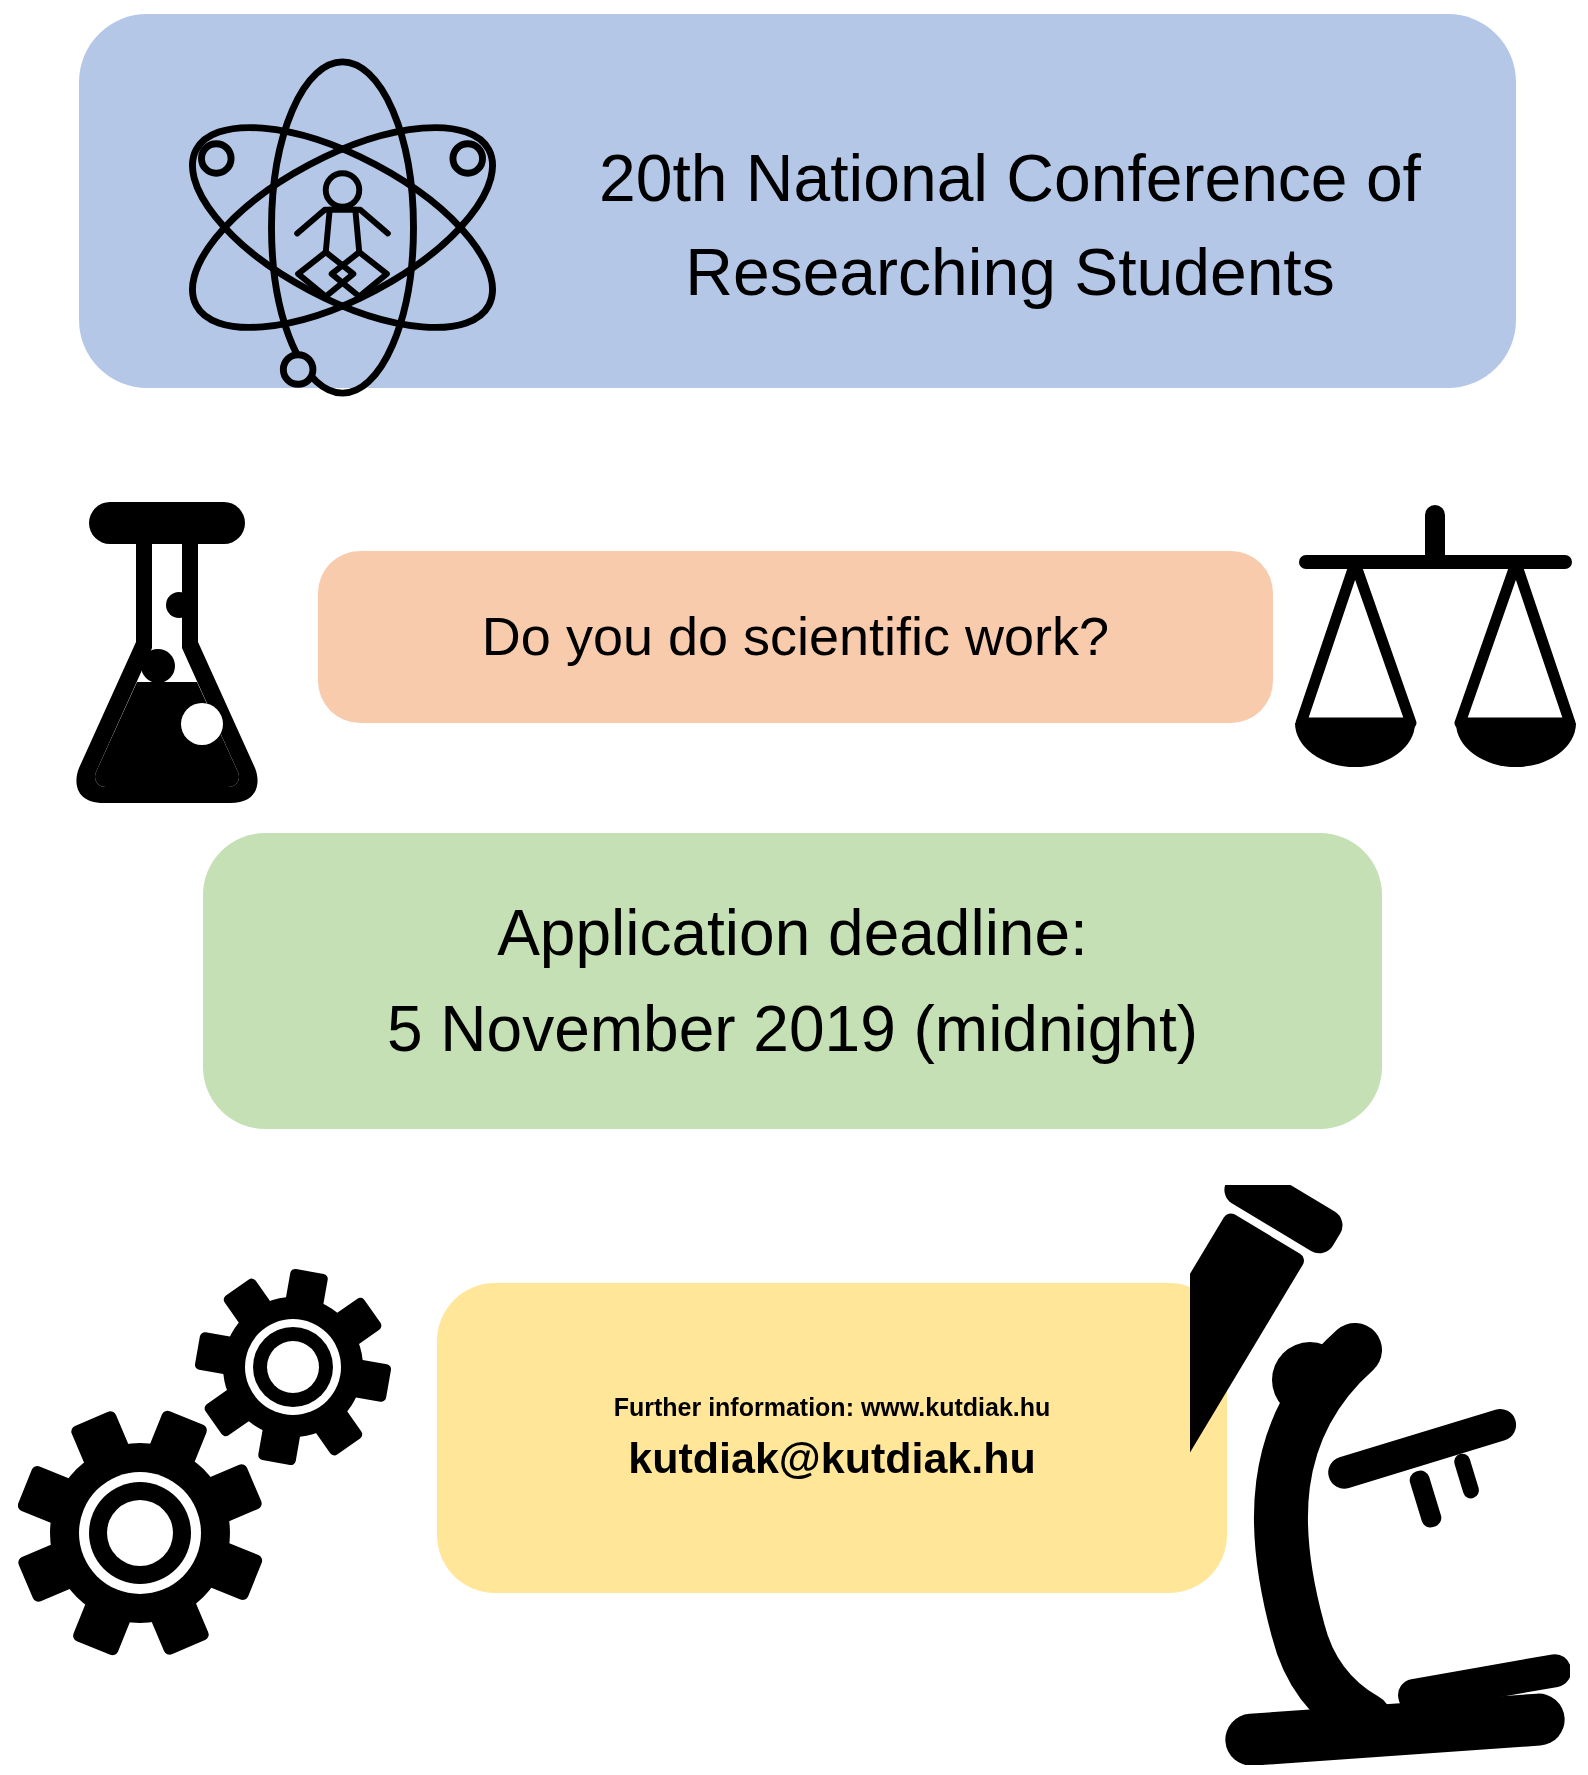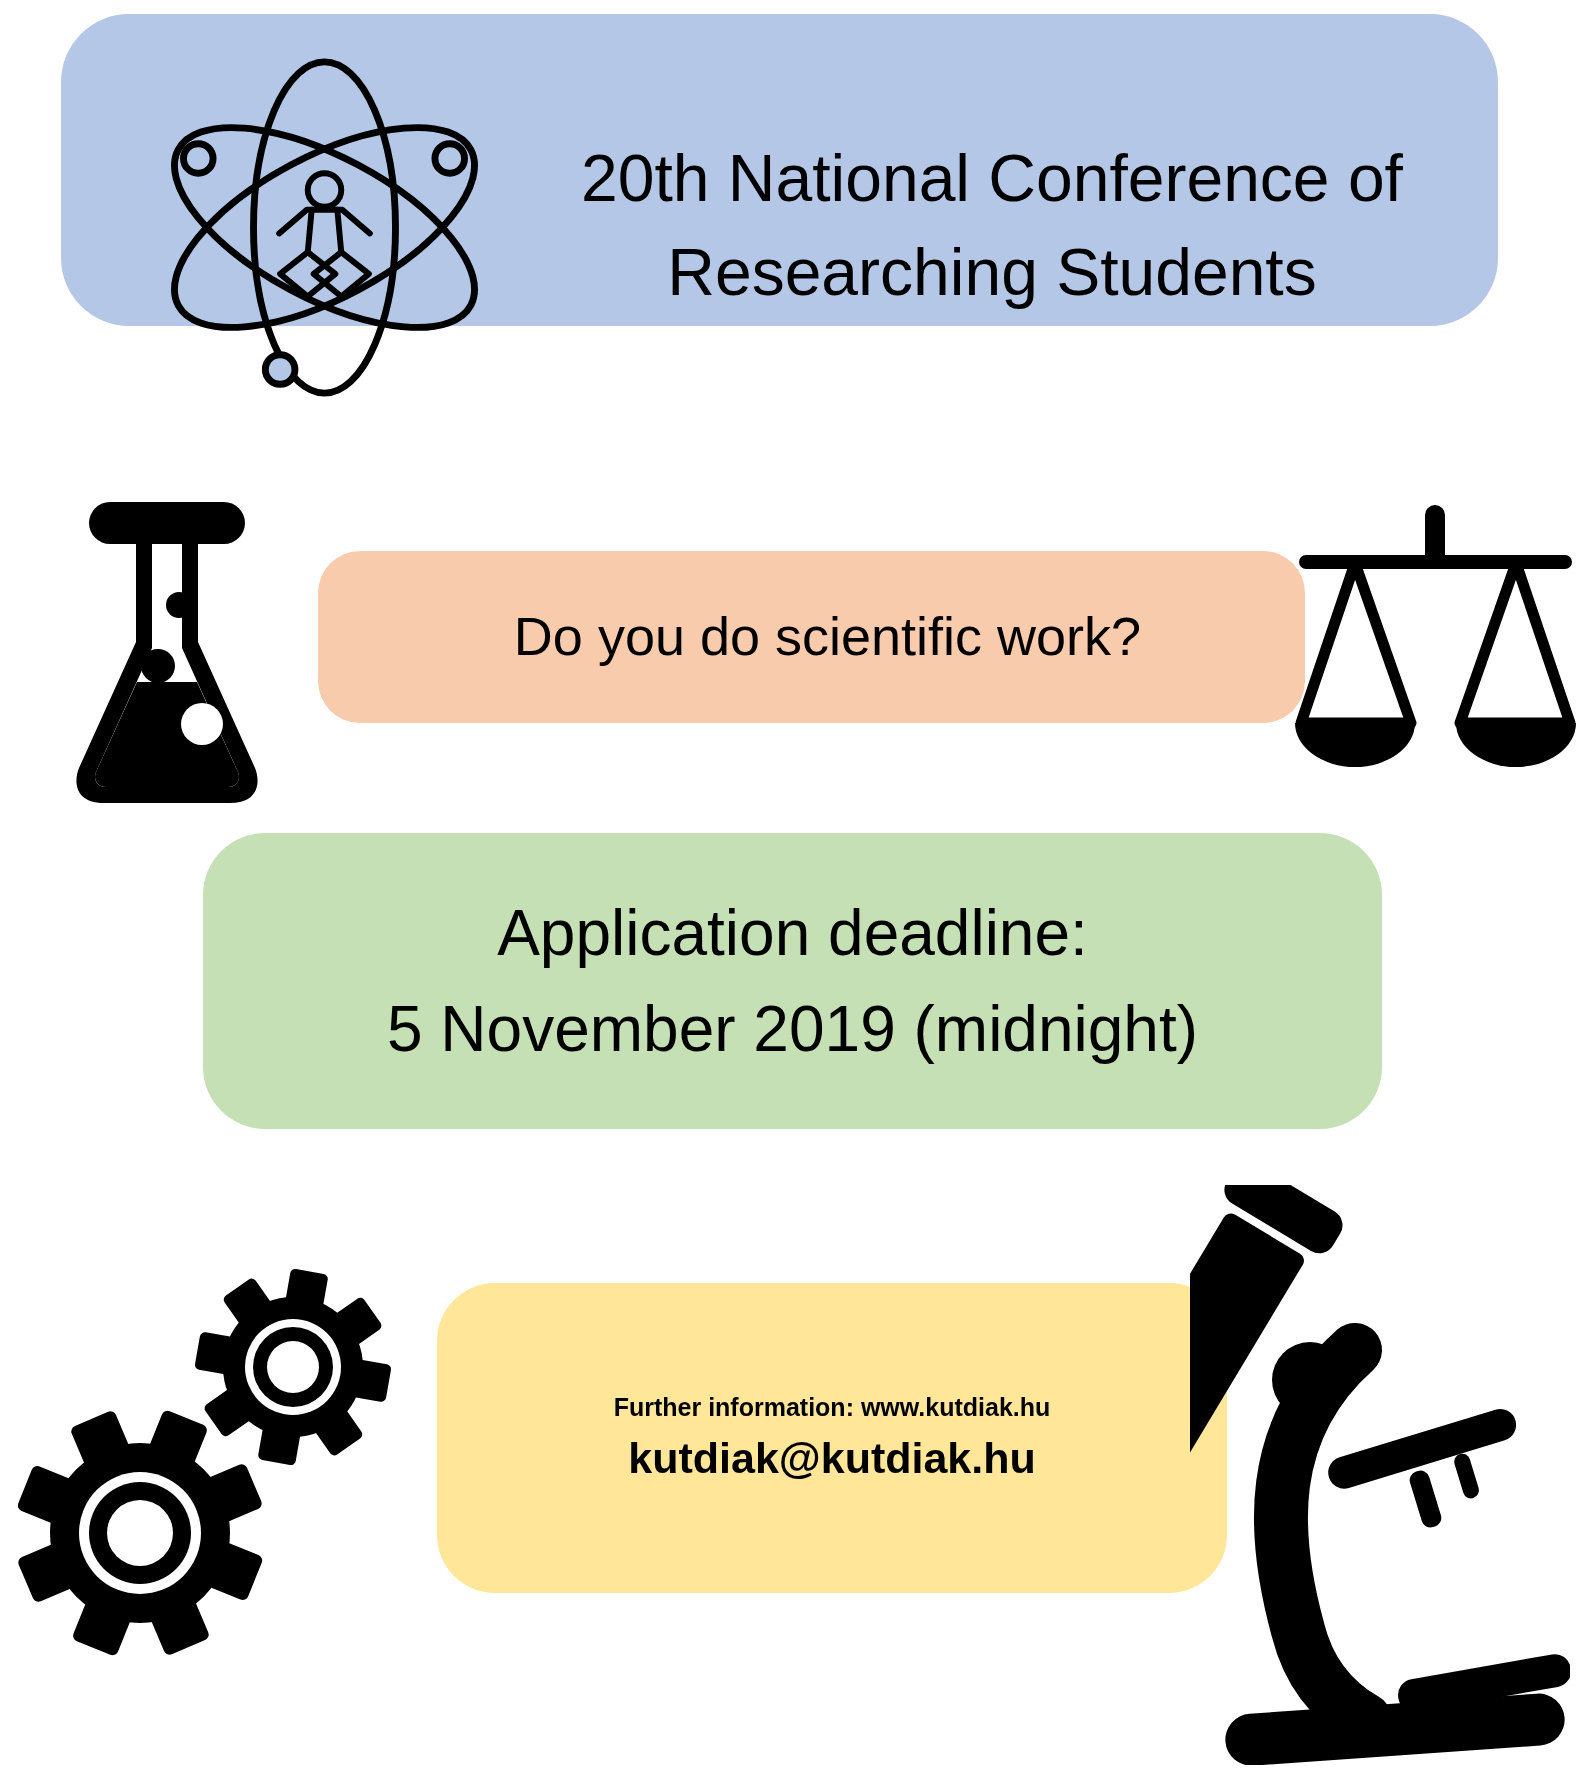--- a/index.html
+++ b/index.html
@@ -4,23 +4,23 @@
 <style>
   html,body { margin:0; padding:0; background:#fff; }
   .poster {
     position:relative; width:1588px; height:1775px; background:#fff; overflow:hidden;
     font-family:"Liberation Sans", sans-serif; color:#000;
   }
   .card {
     position:absolute; display:flex; flex-direction:column;
     align-items:center; justify-content:center; text-align:center;
   }
-  .card-blue   { left:61px;  top:14px;   width:1437px; height:312px; border-radius:68px; background:var(--blue,#B4C7E7); }
+  .card-blue   { left:79px;  top:14px;   width:1437px; height:374px; border-radius:68px; background:var(--blue,#B4C7E7); }
   .card-orange { left:318px; top:551px;  width:955px;  height:172px; border-radius:42px; background:var(--orange,#F8CBAD);
-                 font-size:54px; line-height:1.28;padding-left:32px; }
+                 font-size:54px; line-height:1.28; }
   .card-green  { left:203px; top:833px;  width:1179px; height:296px; border-radius:62px; background:var(--green,#C5E0B4);
                  font-size:64px; line-height:1.5; }
   .card-yellow { left:437px; top:1283px; width:790px;  height:310px; border-radius:58px; background:var(--yellow,#FFE699); }
 
   .title-block {
     position:absolute; left:441px; top:0; width:980px; height:423px;
     display:flex; flex-direction:column; align-items:center; justify-content:center;
     font-size:66px; line-height:1.42; text-align:center; color:var(--ink,#000);
   }
   .atom-wrap { position:absolute; left:86px; top:26px; width:355px; height:375px; }

